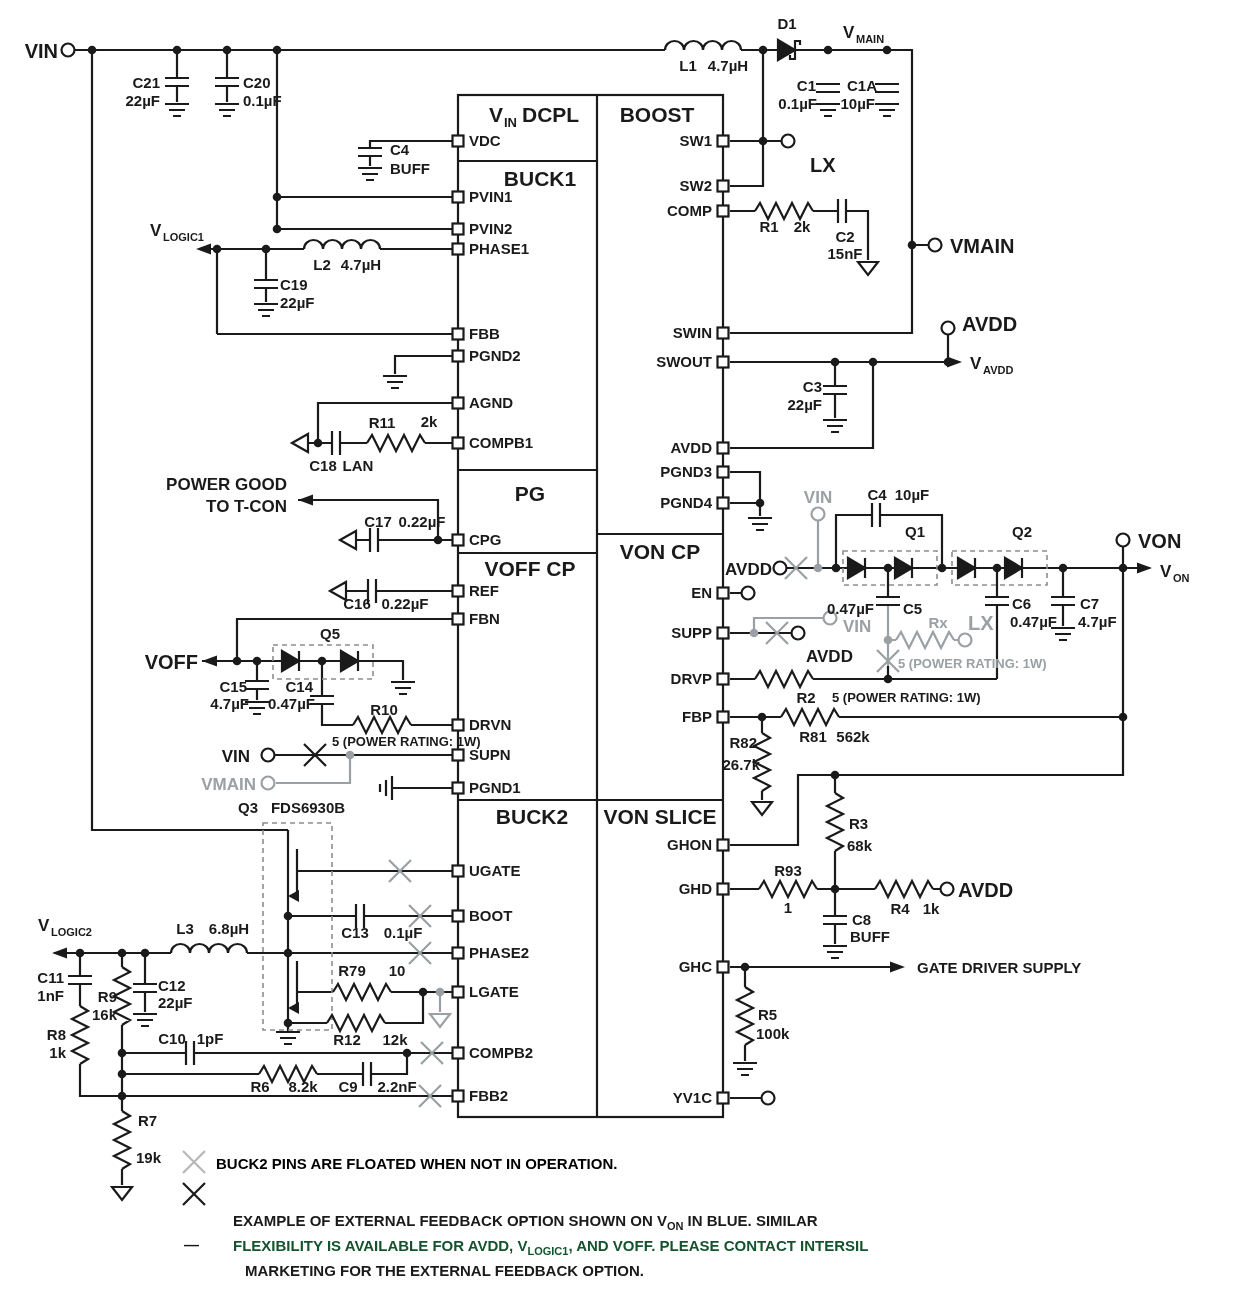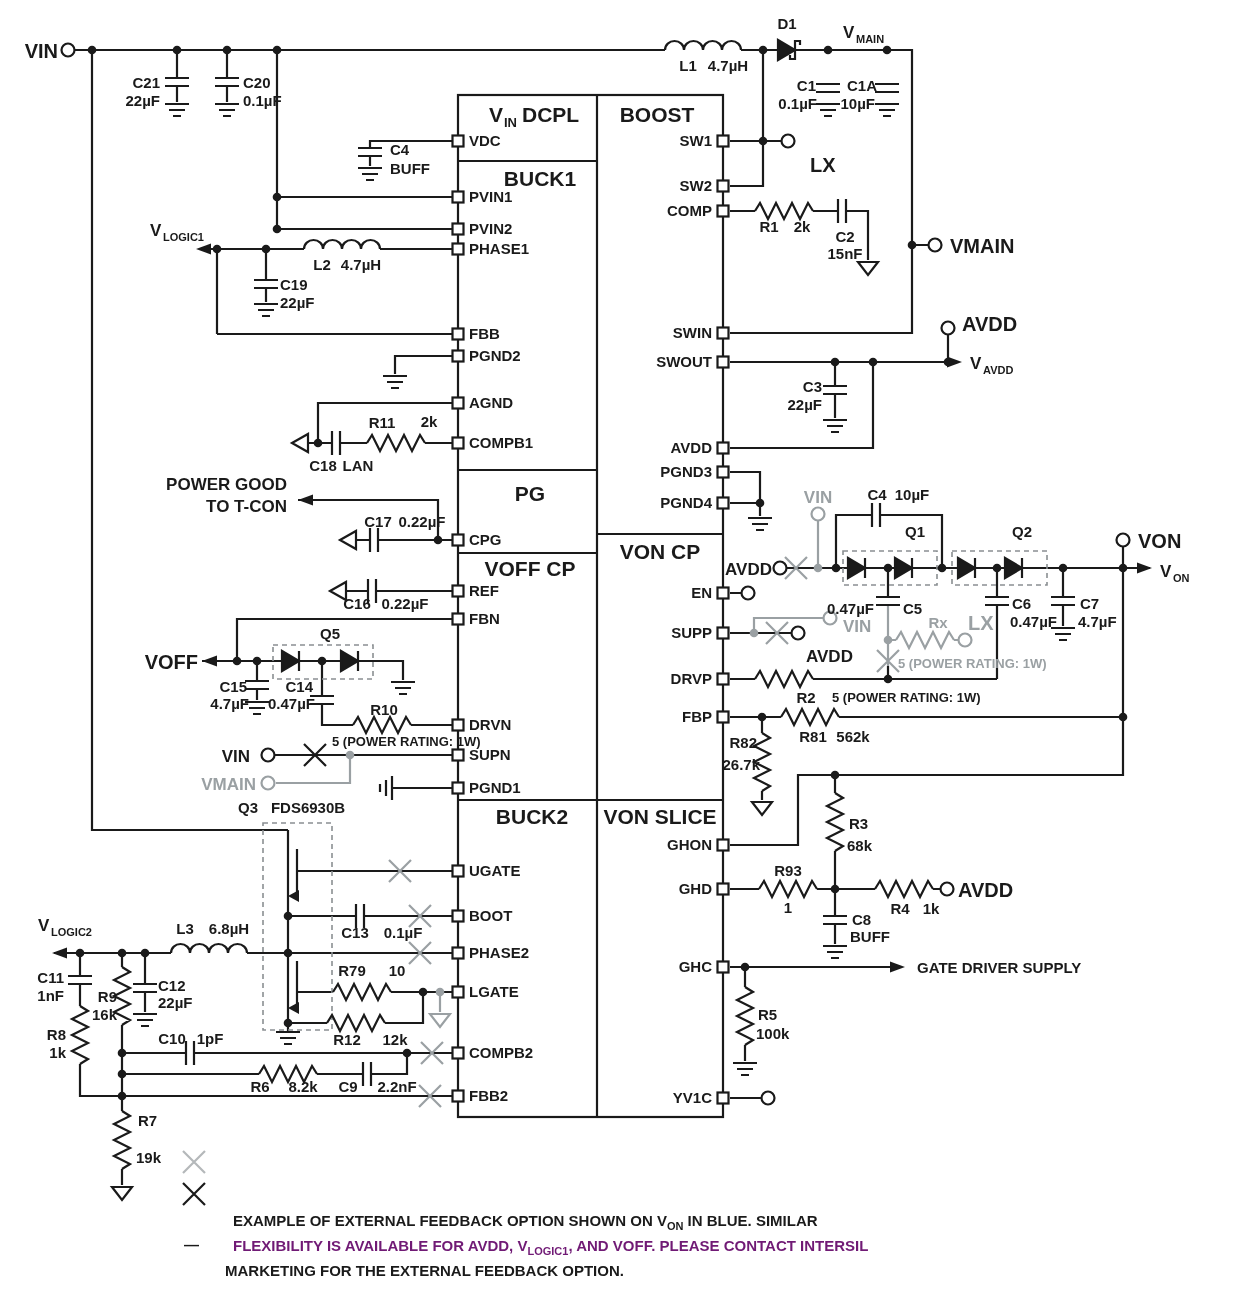--- a/index.html
+++ b/index.html
@@ -507,25 +507,28 @@
 <text class="t15 am" x="788" y="913">1</text>
 <text class="t15 am" x="900" y="914">R4</text>
 <text class="t15 am" x="931" y="914">1k</text>
 <text class="t15" x="852" y="925">C8</text>
 <text class="t15" x="850" y="942">BUFF</text>
 <text class="t15" x="758" y="1020">R5</text>
 <text class="t15" x="756" y="1039">100k</text>
 </g>
 </svg>
 
+<div class="note lg" style="left:216px;top:1155px;">
+  <span>BUCK2 PINS ARE FLOATED WHEN NOT IN OPERATION.</span>
+</div>
 <div class="note" style="left:184px;top:1236px;color:#1a1a1a;">
   <span>—</span>
 </div>
 <div class="note" style="left:233px;top:1212px;color:#1a1a1a;">
   <span>EXAMPLE OF EXTERNAL FEEDBACK OPTION SHOWN ON V</span><sub>ON</sub><span> IN BLUE. SIMILAR</span>
 </div>
-<div class="note" style="left:233px;top:1237px;color:#701a75;">
+<div class="note" style="left:233px;top:1237px;color:#14532d;">
   <span>FLEXIBILITY IS AVAILABLE FOR AVDD, V</span><sub>LOGIC1</sub><span>, AND VOFF. PLEASE CONTACT INTERSIL</span>
 </div>
-<div class="note" style="left:225px;top:1262px;color:#1a1a1a;">
+<div class="note" style="left:245px;top:1262px;color:#1a1a1a;">
   <span>MARKETING FOR THE EXTERNAL FEEDBACK OPTION.</span>
 </div>
 </div>
 
 </body></html>

